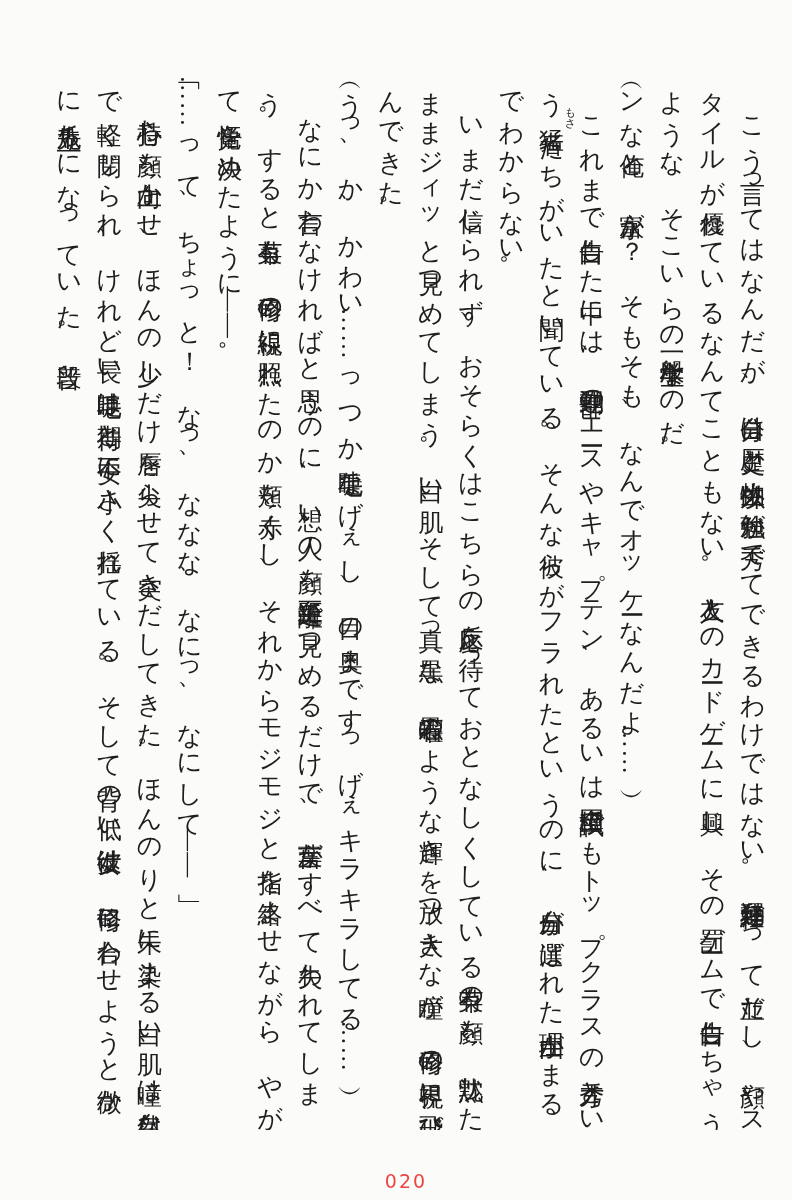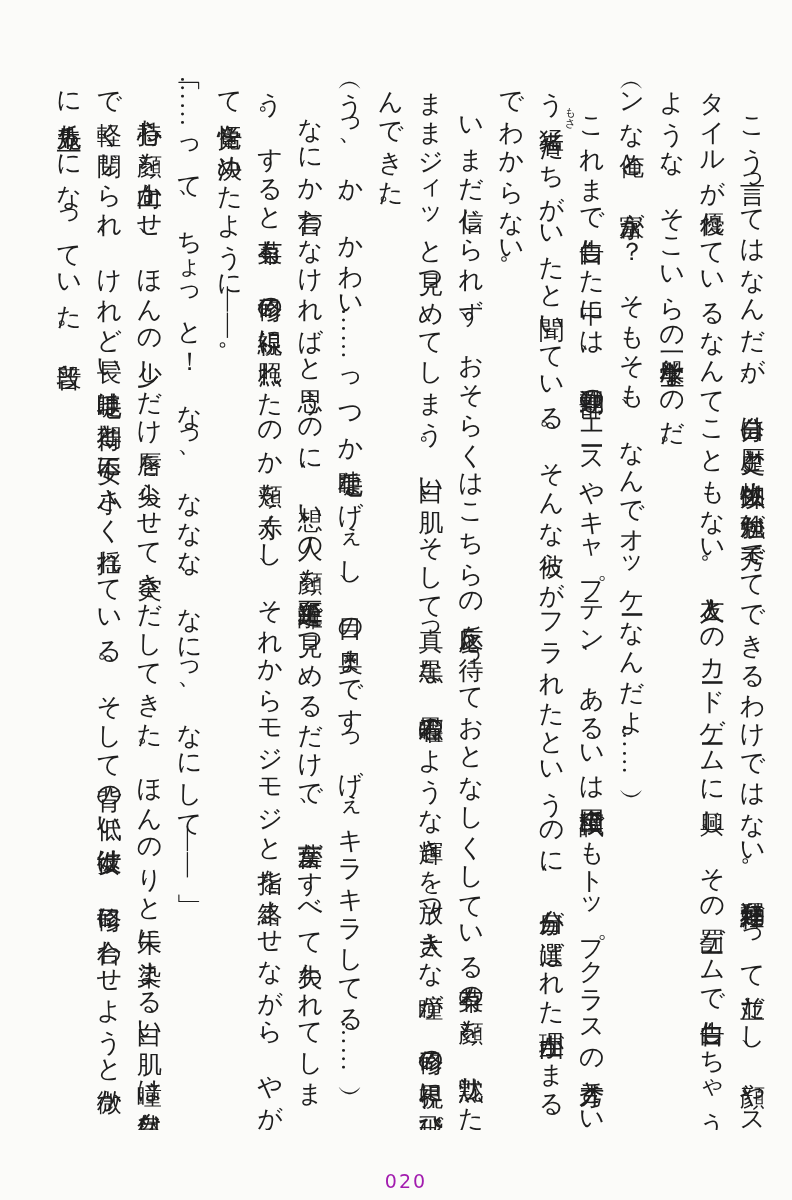--- a/index.html
+++ b/index.html
@@ -47,21 +47,21 @@
   }
   .page-number {
     position: absolute;
     top: 1170px;
     left: 346px;
     width: 120px;
     text-align: center;
     font-family: "DejaVu Sans", "Liberation Sans", sans-serif;
     font-size: 19px;
     letter-spacing: 2px;
-    color: #a21caf;
+    color: #ef4444;
   }
 </style>
 </head>
 <body>
 
 <div class="page">
   <div class="text-block">
       <p>　こう言ってはなんだが、自分は歴史と生物以外、勉強が秀でてできるわけではない。運動神経だって並だし、顔やスタイルが優れているなんてこともない。友人とのカードゲームに興じ、その罰ゲームで告白しちゃうような、そこいらの一般学生なのだ。</p>
       <p>（ンな俺と、富永が？　そもそも、なんでオッケーなんだよ……）</p>
       <p>　これまで告白した中には、運動部のエースやキャプテン、あるいは全国模試でもトップクラスの秀才という<ruby>猛者<rt>もさ</rt></ruby>たちがいたと聞いている。そんな彼らがフラれたというのに、自分が選ばれた理由がまるでわからない。</p>

